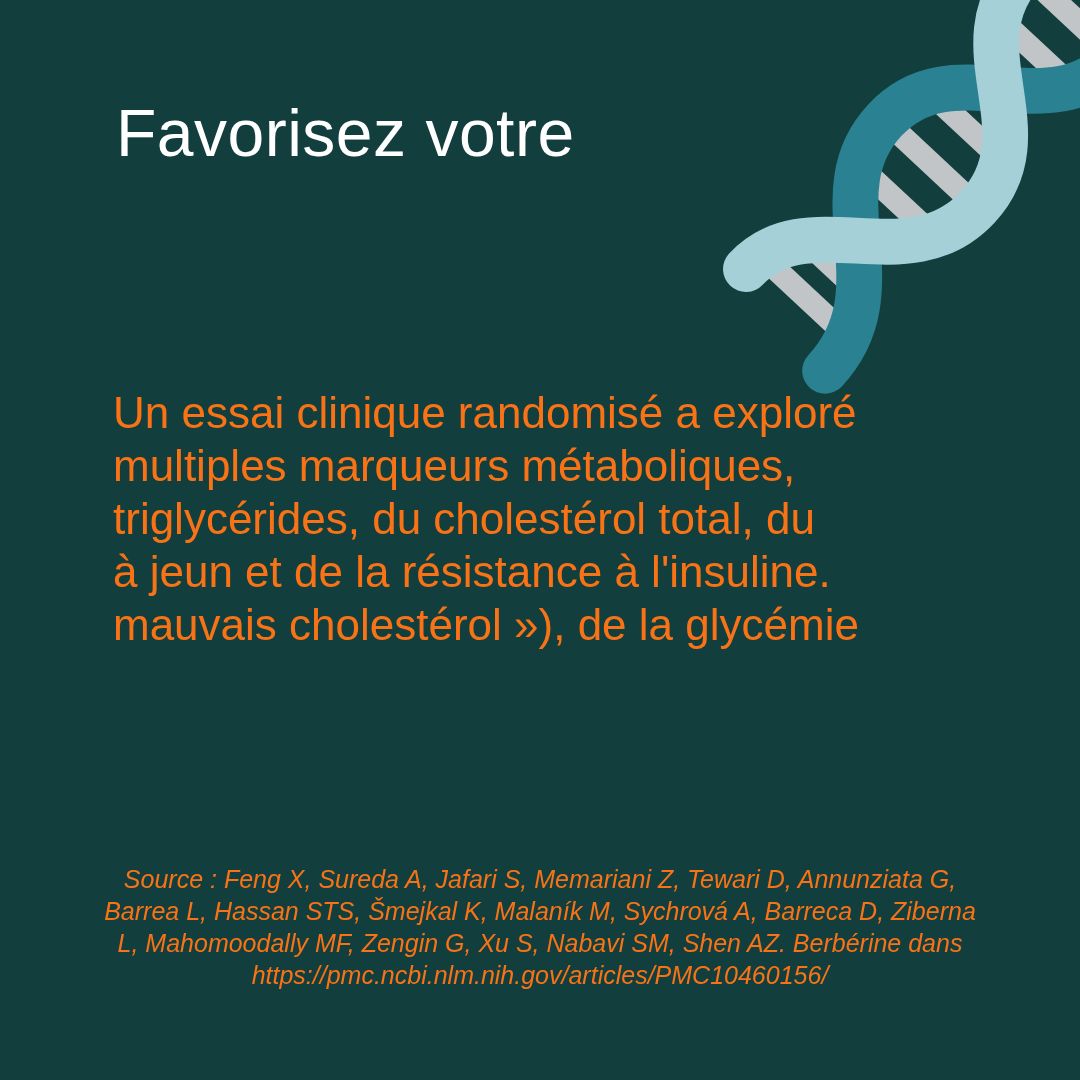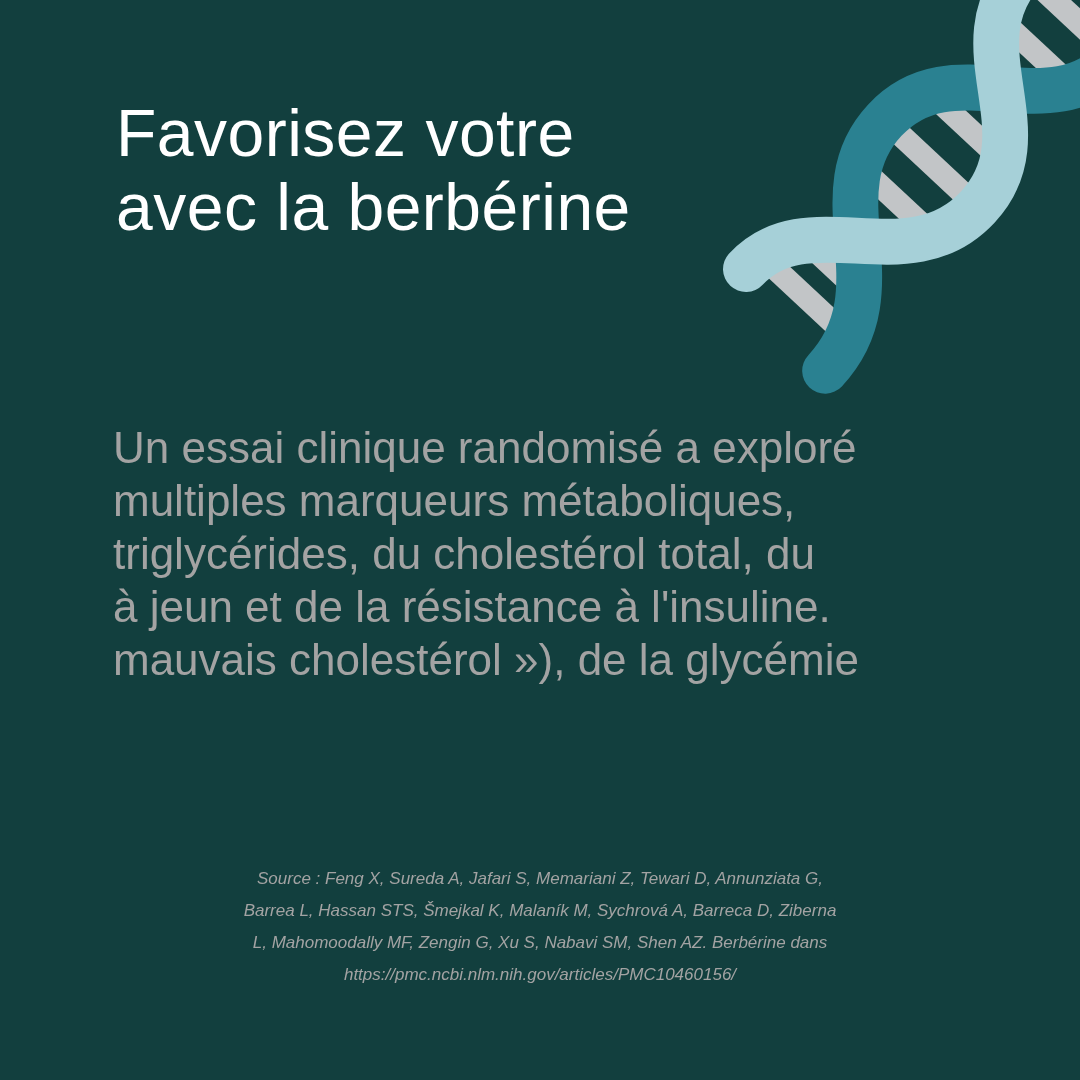--- a/index.html
+++ b/index.html
@@ -23,34 +23,33 @@
     color: #ffffff;
     white-space: nowrap;
   }
   .body-text {
     position: absolute;
     left: 113px;
     top: 386px;
     font-size: 44px;
     line-height: 53px;
     font-weight: 400;
-    color: #a3a3a3;
+    color: #f97316;
     white-space: nowrap;
-    margin-top: 35px;
   }
   .source {
     position: absolute;
     left: 0;
     top: 863px;
     width: 1080px;
     text-align: center;
     font-style: italic;
-    font-size: 17px;
+    font-size: 25px;
     line-height: 32px;
-    color: #a3a3a3;
+    color: #f97316;
     white-space: nowrap;
   }
   .dna-wrap {
     position: absolute;
     left: 852px;
     top: -245px;
     width: 280px;
     height: 687px;
     transform: rotate(43deg);
   }
@@ -75,21 +74,20 @@
         <line x1="74" y1="452" x2="146" y2="452"></line>
         <line x1="66" y1="484" x2="154" y2="484"></line>
       </g>
       <path d="M 60 0 C 60 90, 160 90, 160 180 C 160 260, 60 260, 60 340 C 60 420, 160 428, 160 516" fill="none" stroke-width="36" stroke-linecap="round" stroke="#2A8191"></path>
       <path d="M 160 0 C 160 90, 60 90, 60 180 C 60 260, 160 260, 160 340 C 160 420, 60 428, 60 500" fill="none" stroke-width="36" stroke-linecap="round" stroke="#A6D0D8"></path>
     </svg>
   </div>
 
   <div class="heading">
     <div>Favorisez votre</div>
-    <div>avec la berbérine</div>
   </div>
 
   <div class="body-text">
     <div>Un essai clinique randomisé a exploré</div>
     <div>multiples marqueurs métaboliques,</div>
     <div>triglycérides, du cholestérol total, du</div>
     <div>à jeun et de la résistance à l'insuline.</div>
     <div>mauvais cholestérol »), de la glycémie</div>
   </div>
 

